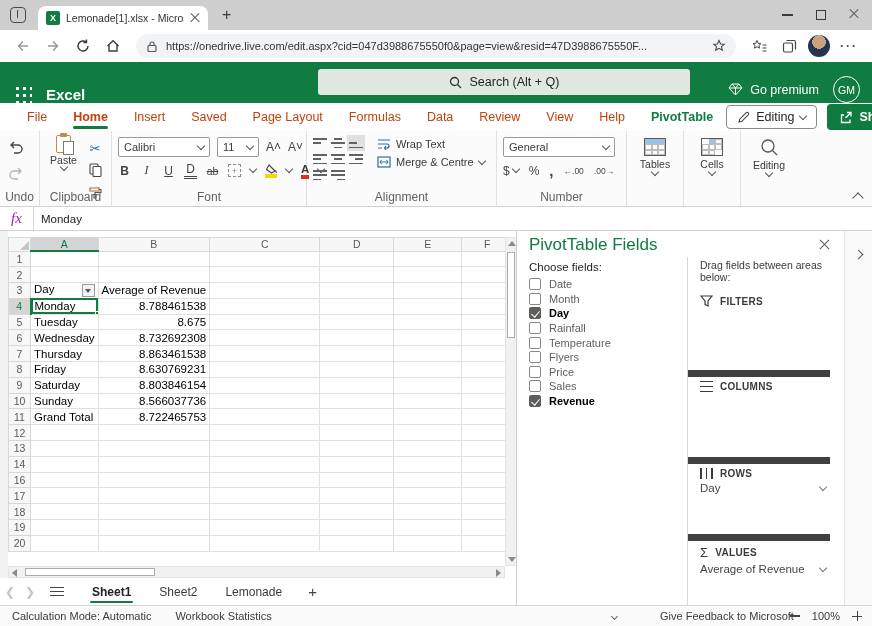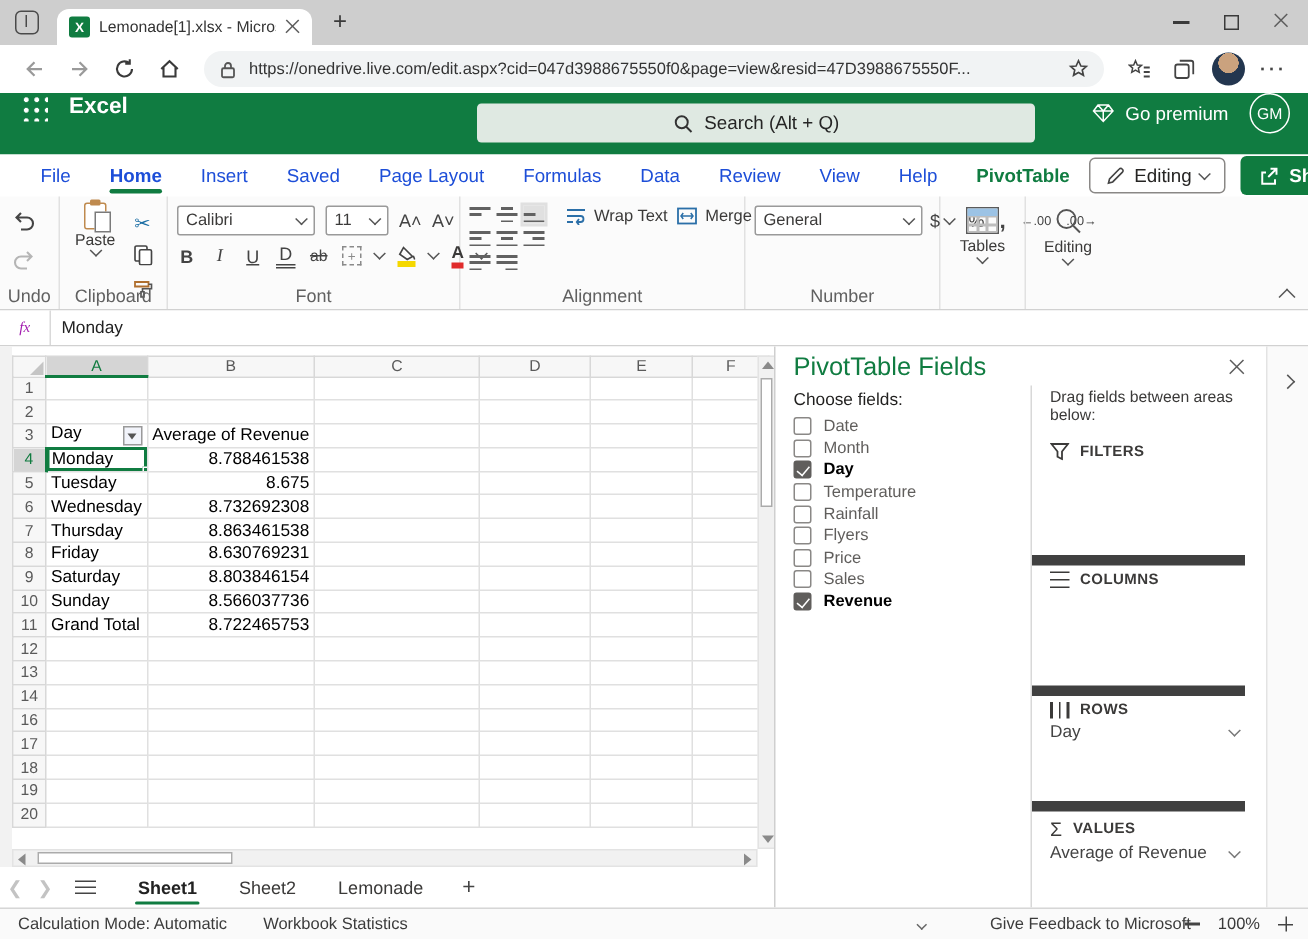--- a/index.html
+++ b/index.html
@@ -30,35 +30,35 @@
   .toolbar { top:30px; height:32px; background:#fff; display:flex; align-items:center; padding:0 10px; gap:4px; }
   .navbtn { width:26px; height:26px; display:flex; align-items:center; justify-content:center; }
   .urlbar { flex:1; height:24px; background:#f1f3f4; border-radius:12px; display:flex; align-items:center; padding:0 10px; gap:8px; margin:0 6px; }
   .urltext { font-size:11px; color:#333; white-space:nowrap; overflow:hidden; flex:1; }
   .tbicon { width:26px; height:26px; display:flex; align-items:center; justify-content:center; color:#444; font-size:14px; }
   .avatar-photo { width:22px; height:22px; border-radius:50%; background:
     radial-gradient(circle at 50% 32%, #caa27e 0 36%, #23364f 37% 100%); }
   .dots { letter-spacing:2px; font-weight:bold; color:#444; font-size:12px; }
 
   
-  .appbar { top:62px; height:41px; background:#107C41; display:flex; align-items:flex-start; color:#fff; }
+  .appbar { top:62px; height:41px; background:#107C41; display:flex; align-items:flex-end; color:#fff; }
   .waffle { width:19px; height:19px; margin:0 14px 0 13px;
     background-image:radial-gradient(circle, #fff 1.6px, transparent 1.8px);
     background-size:7px 7px; background-position:1px 1px; }
   .brand { font-size:15px; font-weight:bold; margin-right:22px; }
   .docline { font-size:12.5px; display:flex; align-items:center; gap:6px; white-space:nowrap; }
   .chev { width:6px; height:6px; border-right:1.4px solid currentColor; border-bottom:1.4px solid currentColor; transform:rotate(45deg); display:inline-block; margin-top:-3px; }
   .searchbox { position:absolute; left:318px; width:372px; height:26px; top:7px; background:#dfe9e2; border-radius:3px; display:flex; align-items:center; justify-content:center; gap:8px; color:#252525; font-size:12.5px; }
   .appbar-right { margin-left:auto; display:flex; align-items:center; gap:14px; padding-right:12px; }
   .gopremium { display:flex; align-items:center; gap:7px; font-size:12.5px; }
   .avatar-gm { width:27px; height:27px; border-radius:50%; border:1.5px solid #fff; display:flex; align-items:center; justify-content:center; font-size:10.5px; }
 
   
   .tabsrow { top:103px; height:28px; background:#fff; display:flex; align-items:center; padding-left:14px; }
-  .rtab { font-size:12.5px; color:#1d4ed8; padding:0 13px; height:100%; display:flex; align-items:center; position:relative; white-space:nowrap; }
+  .rtab { font-size:12.5px; color:#c2410c; padding:0 13px; height:100%; display:flex; align-items:center; position:relative; white-space:nowrap; }
   .rtab.active { font-weight:bold; }
   .rtab.active::after { content:""; position:absolute; left:13px; right:13px; bottom:2px; height:3px; border-radius:2px; background:#107C41; }
   .rtab.contextual { color:#107C41; font-weight:bold; }
   .tabs-right { margin-left:auto; display:flex; align-items:center; gap:10px; padding-right:12px; }
   .editingbtn { border:1px solid #8a8886; border-radius:4px; height:24px; display:flex; align-items:center; gap:6px; padding:0 10px; font-size:12.5px; color:#252423; }
   .sharebtn { background:#0f7b3f; color:#fff; border-radius:4px; height:26px; display:flex; align-items:center; gap:6px; padding:0 12px; font-size:12.5px; font-weight:bold; }
 
   
   .ribbon { top:131px; height:76px; background:#fbfbfb; border-bottom:1px solid #d1d1d1; display:flex; font-size:11px; color:#3b3a39; }
   .rgroup { position:relative; border-right:1px solid #e1e1e1; padding:4px 6px 16px 6px; display:flex; align-items:flex-start; gap:4px; }
@@ -75,34 +75,34 @@
   .fontrow { display:flex; align-items:center; gap:7px; }
   .fmt { font-size:12px; color:#444; min-width:13px; text-align:center; }
   .colorbtn { position:relative; padding-bottom:4px; font-size:11.5px; font-weight:bold; }
   .cbar { position:absolute; left:0; right:0; bottom:0; height:3.5px; }
   .borderico { width:13px; height:13px; border:1px dashed #8a8a8a; display:flex; align-items:center; justify-content:center; font-size:9px; color:#8a8a8a; }
   .alico { width:14px; height:12px; display:inline-flex; flex-direction:column; justify-content:space-between; padding:1px 0; }
   .alico i { display:block; height:1.5px; background:#616161; }
   .alico.sel { background:#e0e0e0; outline:2px solid #e0e0e0; }
   .w60 { width:60%; } .w100 { width:100%; } .cen { align-self:center; } .rgt { align-self:flex-end; }
   .algrid { display:grid; grid-template-columns:repeat(3,18px); row-gap:4px; padding-top:2px; }
-  .albig { display:flex; flex-direction:row; gap:6px; padding-top:3px; margin-left:6px; }
+  .albig { display:flex; flex-direction:column; gap:6px; padding-top:3px; margin-left:6px; }
   .albtn { display:flex; align-items:center; gap:5px; font-size:11px; color:#3b3a39; white-space:nowrap; }
-  .numcol { display:flex; flex-direction:row; gap:5px; padding-top:2px; }
+  .numcol { display:flex; flex-direction:column; gap:5px; padding-top:2px; }
   .numrow { display:flex; align-items:center; gap:10px; font-size:12px; color:#444; }
   .bigbtn { display:flex; flex-direction:column; align-items:center; gap:2px; width:44px; font-size:10.5px; padding-top:3px; }
   .tblico { width:22px; height:18px; border:1.2px solid #5a5a5a; display:grid; grid-template-rows:5px 1fr 1fr; grid-template-columns:1fr 1fr 1fr; }
   .tblico b { background:#9cc3e5; grid-column:1/4; }
   .tblico i { border:0.6px solid #bdbdbd; }
   .collapse { position:absolute; right:10px; bottom:4px; width:8px; height:8px; border-left:1.5px solid #555; border-top:1.5px solid #555; transform:rotate(45deg); }
 
   
   .formulabar { top:207px; height:24px; background:#fff; border-bottom:1px solid #d1d1d1; display:flex; align-items:stretch; font-size:11.5px; }
   .namebox { width:100px; border-right:1px solid #d9d9d9; display:flex; align-items:center; justify-content:space-between; padding:0 8px; color:#222; }
-  .fxzone { width:34px; border-right:1px solid #d9d9d9; display:flex; align-items:center; justify-content:center; font-style:italic; font-family:"Liberation Serif",serif; font-size:10px; color:#a21caf; }
+  .fxzone { width:34px; border-right:1px solid #d9d9d9; display:flex; align-items:center; justify-content:center; font-style:italic; font-family:"Liberation Serif",serif; font-size:15px; color:#a21caf; }
   .fcontent { flex:1; display:flex; align-items:center; padding-left:7px; color:#222; }
 
   
   .workarea { top:231px; height:374px; }
   .gridzone { position:absolute; left:0; top:0; width:516px; height:347px; background:#fff; }
   .gutter { position:absolute; left:0; top:0; bottom:0; width:8px; background:#f2f2f2; }
   table.sheet { border-collapse:collapse; position:absolute; left:8px; top:6px; table-layout:fixed; }
   table.sheet th, table.sheet td { border:1px solid #e0e0e0; padding:0 3px; overflow:hidden; white-space:nowrap; font-weight:normal; }
   table.sheet th { background:#f7f7f7; color:#5a5a5a; font-size:10.5px; text-align:center; border-color:#d8d8d8; }
   table.sheet thead th { height:13px; }
@@ -477,20 +477,35 @@
           <i></i>
           <i></i>
           <i></i>
           <i></i>
           <i></i>
         </span>
       <span>Tables</span>
       <span class="chev" style="color:#555"></span>
     </div>
   </div>
+  <div class="rgroup">
+    <div class="bigbtn">
+      <span class="tblico">
+          <b style="grid-column:2/3"></b>
+          <i></i>
+          <i></i>
+          <i></i>
+          <i></i>
+          <i></i>
+          <i></i>
+        </span>
+      <span>Cells</span>
+      <span class="chev" style="color:#555"></span>
+    </div>
+  </div>
   <div class="rgroup" style="border-right:none">
     <div class="bigbtn">
       <svg class="ic" width="20" height="19" viewBox="0 0 20 19">
           <circle cx="9" cy="8" r="6" stroke="#555" fill="none" stroke-width="1.3"></circle>
           <path d="M13.5 12.5 18 17" stroke="#555" stroke-width="1.3"></path>
         </svg>
       <span>Editing</span>
       <span class="chev" style="color:#555"></span>
     </div>
   </div>
@@ -739,25 +754,25 @@
         <li>
           <span class="cb"></span>
           <span>Month</span>
         </li>
         <li class="on">
           <span class="cb on"></span>
           <span>Day</span>
         </li>
         <li>
           <span class="cb"></span>
-          <span>Temperature</span>
+          <span>Rainfall</span>
         </li>
         <li>
           <span class="cb"></span>
-          <span>Rainfall</span>
+          <span>Temperature</span>
         </li>
         <li>
           <span class="cb"></span>
           <span>Flyers</span>
         </li>
         <li>
           <span class="cb"></span>
           <span>Price</span>
         </li>
         <li>

